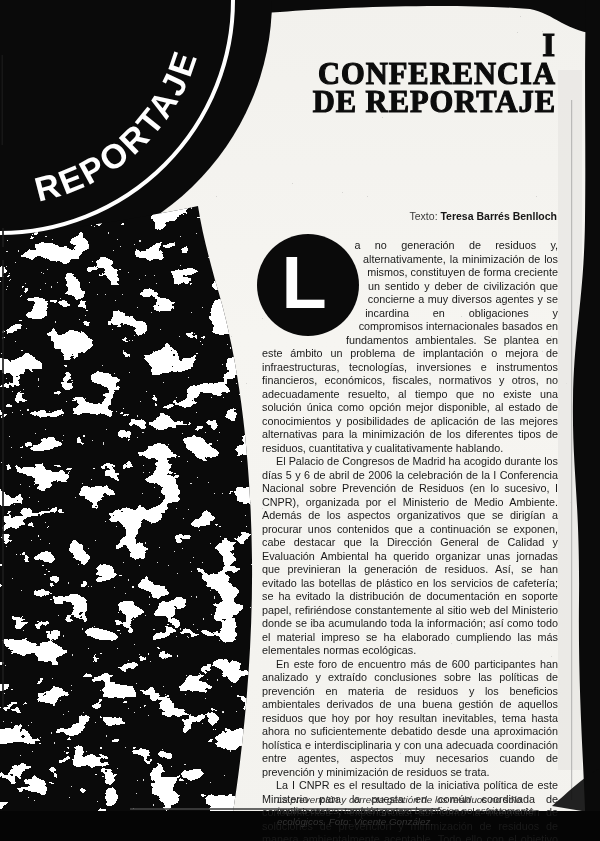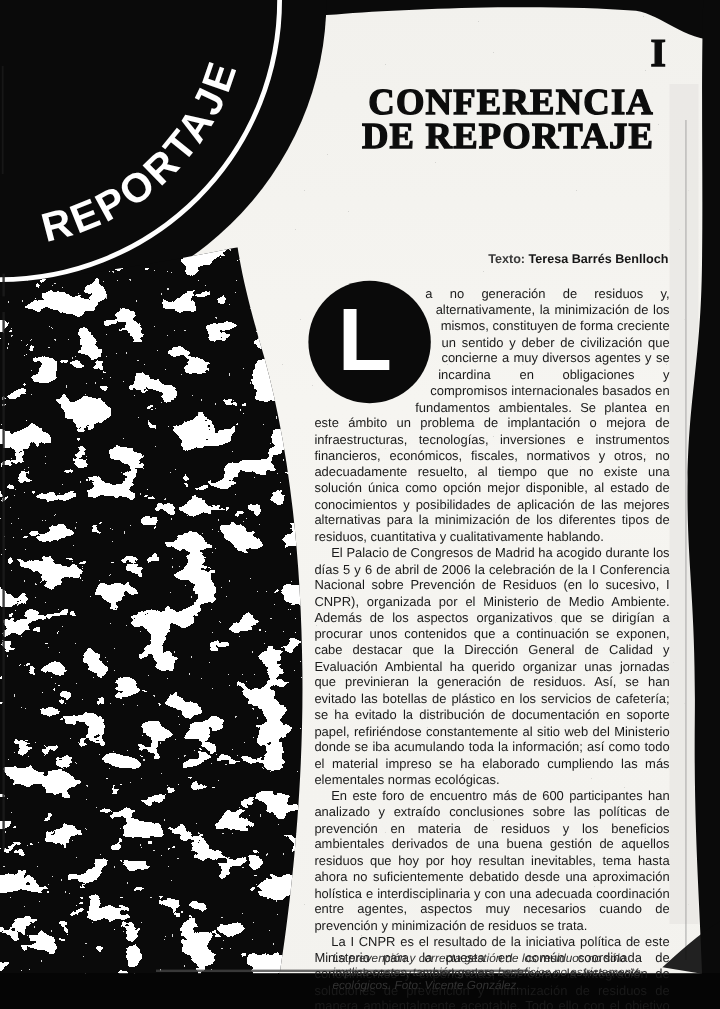--- a/index.html
+++ b/index.html
@@ -20,21 +20,21 @@
     font-family:"Liberation Serif",serif;font-weight:bold;color:#0c0c0c;
     -webkit-text-stroke:1.1px #0c0c0c;
   }
   .title-numeral{font-size:33px;line-height:30px;letter-spacing:1px;}
   .title-line{display:block;font-size:30.5px;line-height:28.4px;letter-spacing:1px;white-space:nowrap;}
   .byline{
     position:absolute;top:210px;right:43px;text-align:right;
     font-family:"Liberation Sans",sans-serif;color:#222;
     -webkit-text-stroke:0;font-size:10.5px;
   }
-  .byline-label{font-weight:bold;color:#3a3a3a;}
+  .byline-label{font-weight:normal;color:#3a3a3a;}
   .byline-author{font-weight:bold;color:#161616;}
   
   .article{
     position:absolute;left:262px;top:239px;width:296px;
     font-size:10.8px;line-height:13.5px;text-align:justify;
     hyphens:auto;-webkit-hyphens:auto;color:#1a1a1a;
   }
   .article p{margin:0;}
   .article p.indented{text-indent:14px;}
   .dropcap-float{
@@ -115,21 +115,21 @@
     <rect x="571" y="100" width="1.2" height="700" fill="#9a9a9a" opacity="0.6"></rect>
     <path fill="#0a0a0a" d="M600 0 V841 H586 C584 760 578 700 579 600 C580 500 572 470 573 400 C574 330 584 300 585 220 C586 140 584 80 586 0 Z"></path>
     <path fill="#0a0a0a" opacity="0.9" d="M600 768 C582 778 566 794 552 806 L600 814 Z"></path>
 
     <rect x="130" y="808" width="310" height="2" fill="#444" opacity="0.8"></rect>
     <rect x="0" y="811" width="600" height="30" fill="#050505"></rect>
   </svg>
 
   <header class="title-block">
     <div class="title-numeral">I</div>
-    <h1 style="margin:11px;font-size:inherit;font-weight:inherit;">
+    <h1 style="margin:0;font-size:inherit;font-weight:inherit;">
       <span class="title-line">CONFERENCIA</span>
       <span class="title-line">DE REPORTAJE</span>
     </h1>
   </header>
   <div class="byline">
     <span class="byline-label">Texto:</span>
     <span class="byline-author">Teresa Barrés Benlloch</span>
   </div>
 
   <main class="article">

